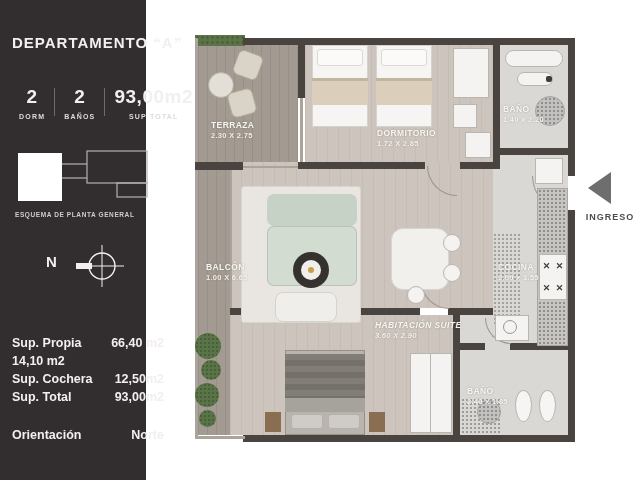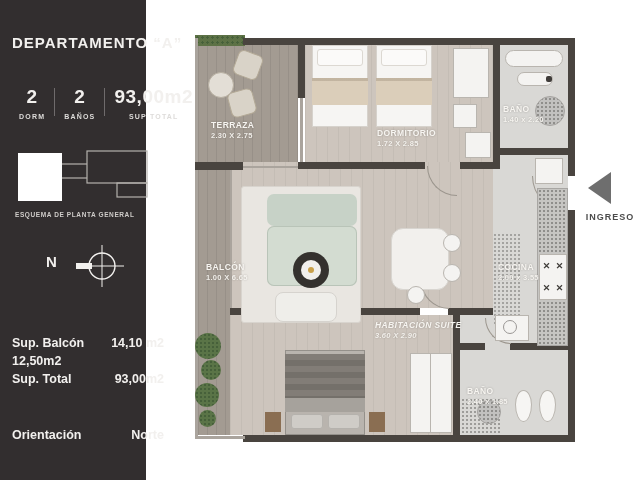--- a/index.html
+++ b/index.html
@@ -91,24 +91,28 @@
     <g stroke="#f2f0ee" fill="none">
       <circle cx="42" cy="24" r="13" stroke-width="1.4"></circle>
       <line x1="20" y1="24" x2="64" y2="24" stroke-width="1"></line>
       <line x1="42" y1="3" x2="42" y2="45" stroke-width="1"></line>
     </g>
     <rect x="16" y="21" width="16" height="6" fill="#f2f0ee"></rect>
   </svg>
 
   <div class="areas">
     <div class="arow">
-      <span>Sup. Balcón</span>
+      <span>Sup. Propia</span>
+      <span>66,40 m2</span>
+    </div>
+    <div class="arow">
       <span>14,10 m2</span>
     </div>
     <div class="arow">
+      <span>Sup. Cochera</span>
       <span>12,50m2</span>
     </div>
     <div class="arow">
       <span>Sup. Total</span>
       <span>93,00m2</span>
     </div>
   </div>
 
   <div class="orient">
     <span>Orientación</span>

